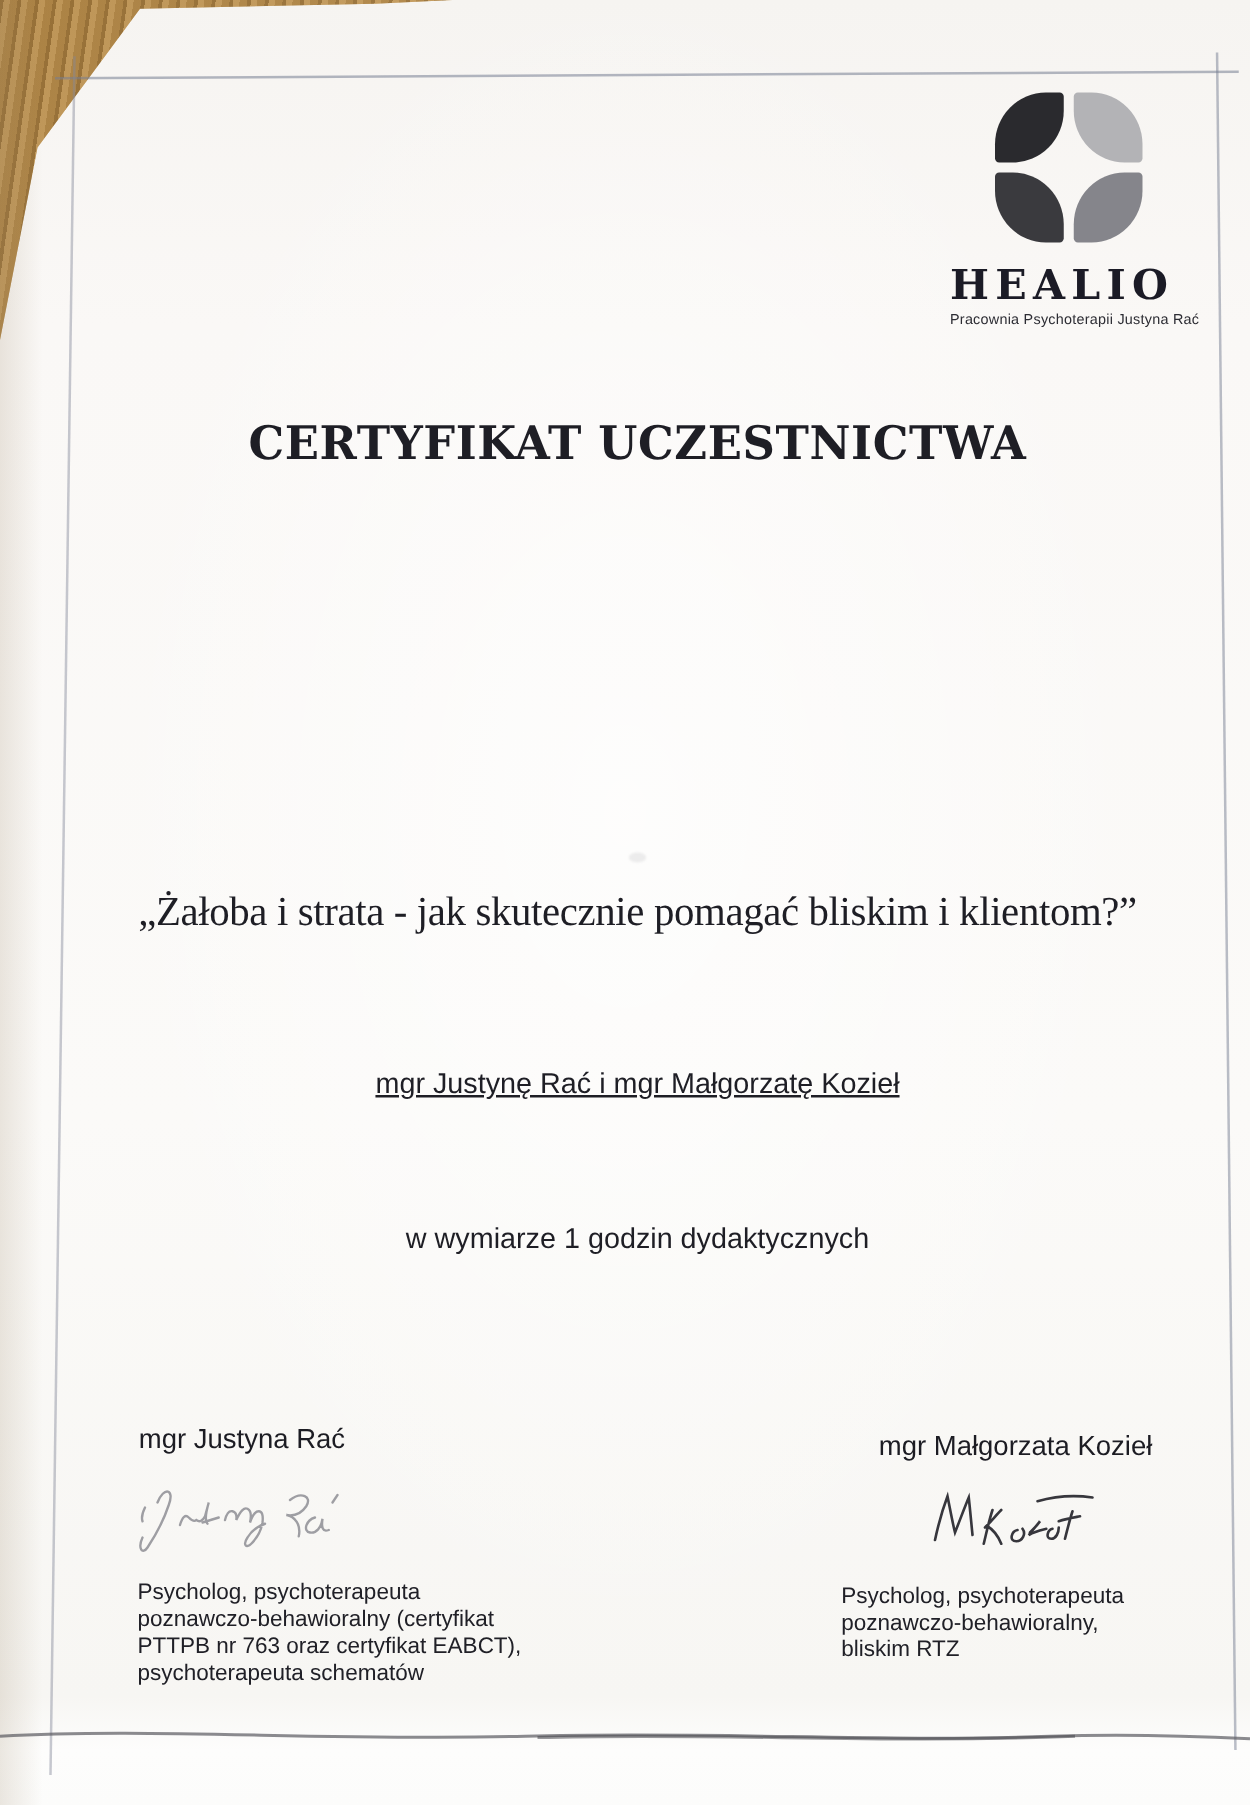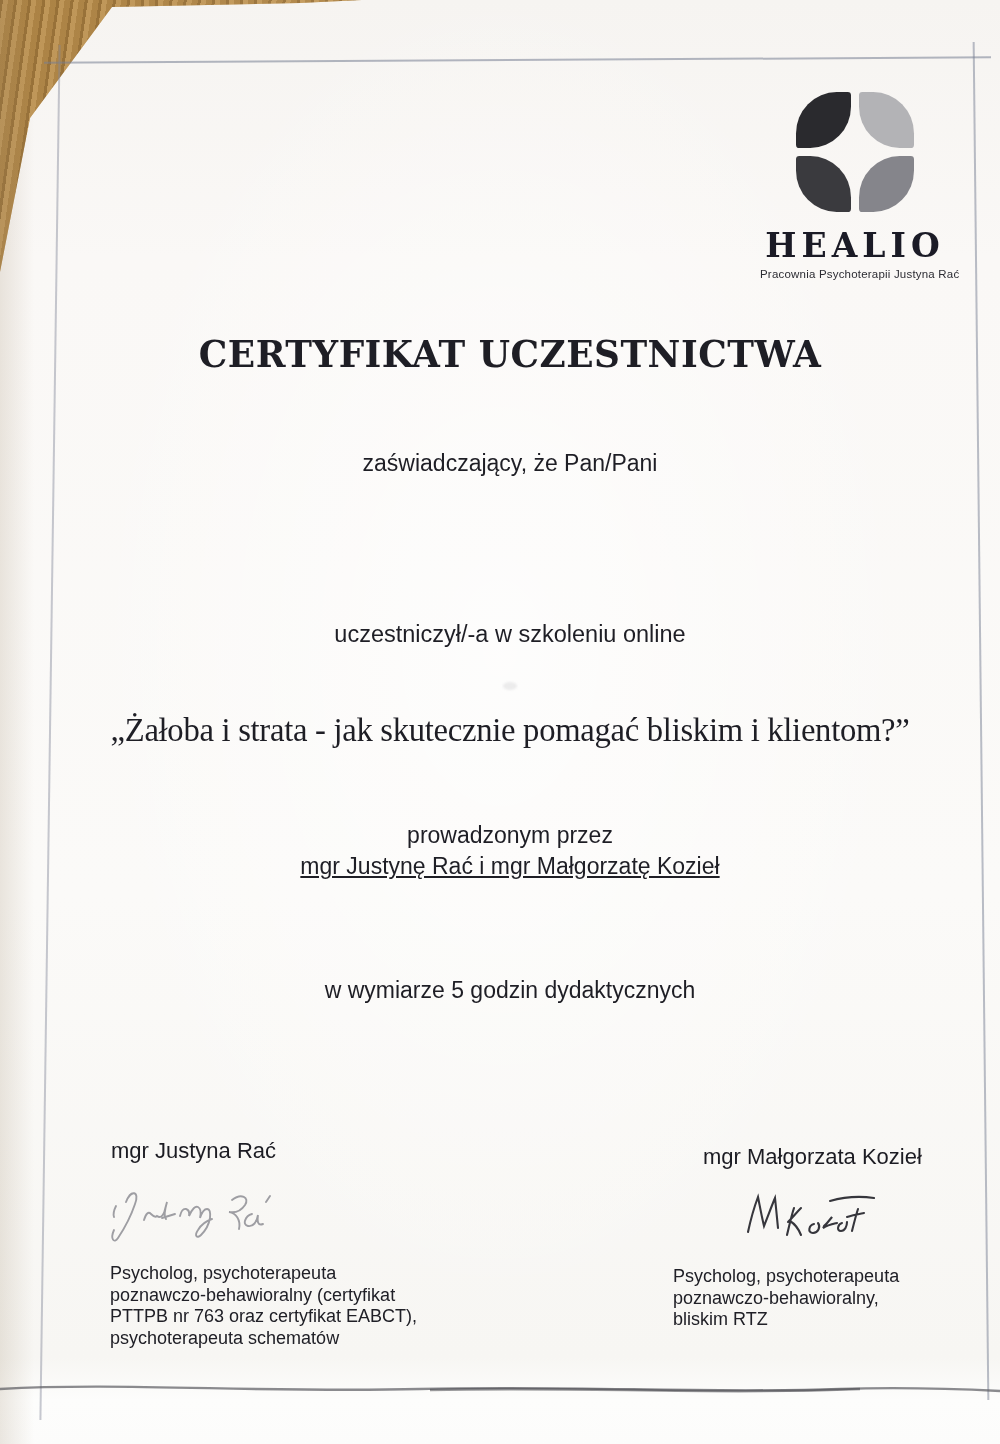--- a/index.html
+++ b/index.html
@@ -27,21 +27,21 @@
   .edge-shadow{
     position:absolute;left:0;top:0;width:34px;height:1444px;
     background:linear-gradient(90deg, rgba(150,128,96,.18), rgba(150,128,96,0));
   }
   
   .frame{position:absolute;background:rgba(118,126,146,.55);}
   .frame-top{left:44px;top:59px;width:947px;height:1.6px;transform:rotate(-.32deg);}
   .frame-left{left:49px;top:45px;width:1.5px;height:1375px;transform:rotate(.8deg);background:rgba(130,136,152,.45);}
   .frame-right{left:980px;top:42px;width:1.6px;height:1358px;transform:rotate(-.62deg);background:rgba(118,126,146,.5);}
   
-  .logo{position:absolute;left:760px;top:92px;width:190px;text-align:center;}
+  .logo{position:absolute;left:760px;top:74px;width:190px;text-align:left;}
   .petals{
     position:relative;left:36px;width:118px;height:120px;
     display:grid;grid-template-columns:55px 55px;grid-template-rows:56px 56px;gap:8px;
   }
   .petal{width:100%;height:100%;}
   .petal.tl{border-radius:74% 6% 74% 6%;}
   .petal.tr{border-radius:6% 74% 6% 74%;}
   .petal.bl{border-radius:6% 74% 6% 74%;}
   .petal.br{border-radius:74% 6% 74% 6%;}
   .brand{
@@ -102,26 +102,23 @@
       <div class="petal tl" style="background-color: rgb(42, 42, 46);"></div>
       <div class="petal tr" style="background-color: rgb(179, 179, 182);"></div>
       <div class="petal bl" style="background-color: rgb(58, 58, 62);"></div>
       <div class="petal br" style="background-color: rgb(133, 133, 139);"></div>
     </div>
     <div class="brand">HEALIO</div>
     <div class="tagline">Pracownia Psychoterapii Justyna Rać</div>
   </div>
 
   <div class="txt center title">CERTYFIKAT UCZESTNICTWA</div>
-  <div class="txt center statement">zaświadczający, że Pan/Pani</div>
-  <div class="txt center participation">uczestniczył/-a w szkoleniu online</div>
   <div class="txt center course">„Żałoba i strata - jak skutecznie pomagać bliskim i klientom?”</div>
-  <div class="txt center conducted-label">prowadzonym przez</div>
   <div class="txt center conducted-names">mgr Justynę Rać i mgr Małgorzatę Kozieł</div>
-  <div class="txt center hours-line">w wymiarze 5 godzin dydaktycznych</div>
+  <div class="txt center hours-line">w wymiarze 1 godzin dydaktycznych</div>
 
   <div class="sig-left sig-name">mgr Justyna Rać</div>
   <svg class="handwriting hw-left" width="200" height="72" viewBox="0 0 200 72" fill="none">
     <g stroke="#8f8f95" stroke-width="1.9" stroke-linecap="round" fill="none" opacity=".85">
       <path d="M22 22 c5 -13 14 -11 9 2 c-4 12 -11 25 -17 34 c-4 6 -8 1 -4 -8 m2 -24 c-2 4 -3 8 -2 11"></path>
       <path d="M40 40 q3 -10 7 -6 t6 2 q4 3 7 -3 l3 -11 q-4 14 -1 17"></path>
       <path d="M58 38 l13 -4"></path>
       <path d="M76 36 q2 -8 6 -7 t3 7 q5 -11 9 -9 t2 11 q3 -9 7 -9 t3 9 c-1 6 -4 12 -9 17 c-4 4 -7 1 -3 -5 c3 -5 8 -9 14 -11"></path>
       <path d="M128 20 c9 -7 18 -3 13 5 c-4 6 -10 8 -16 7 c7 1 12 8 10 17"></path>
       <path d="M148 34 c-7 2 -10 11 -4 12 c5 1 9 -4 10 -11 c-1 7 0 11 5 9"></path>

